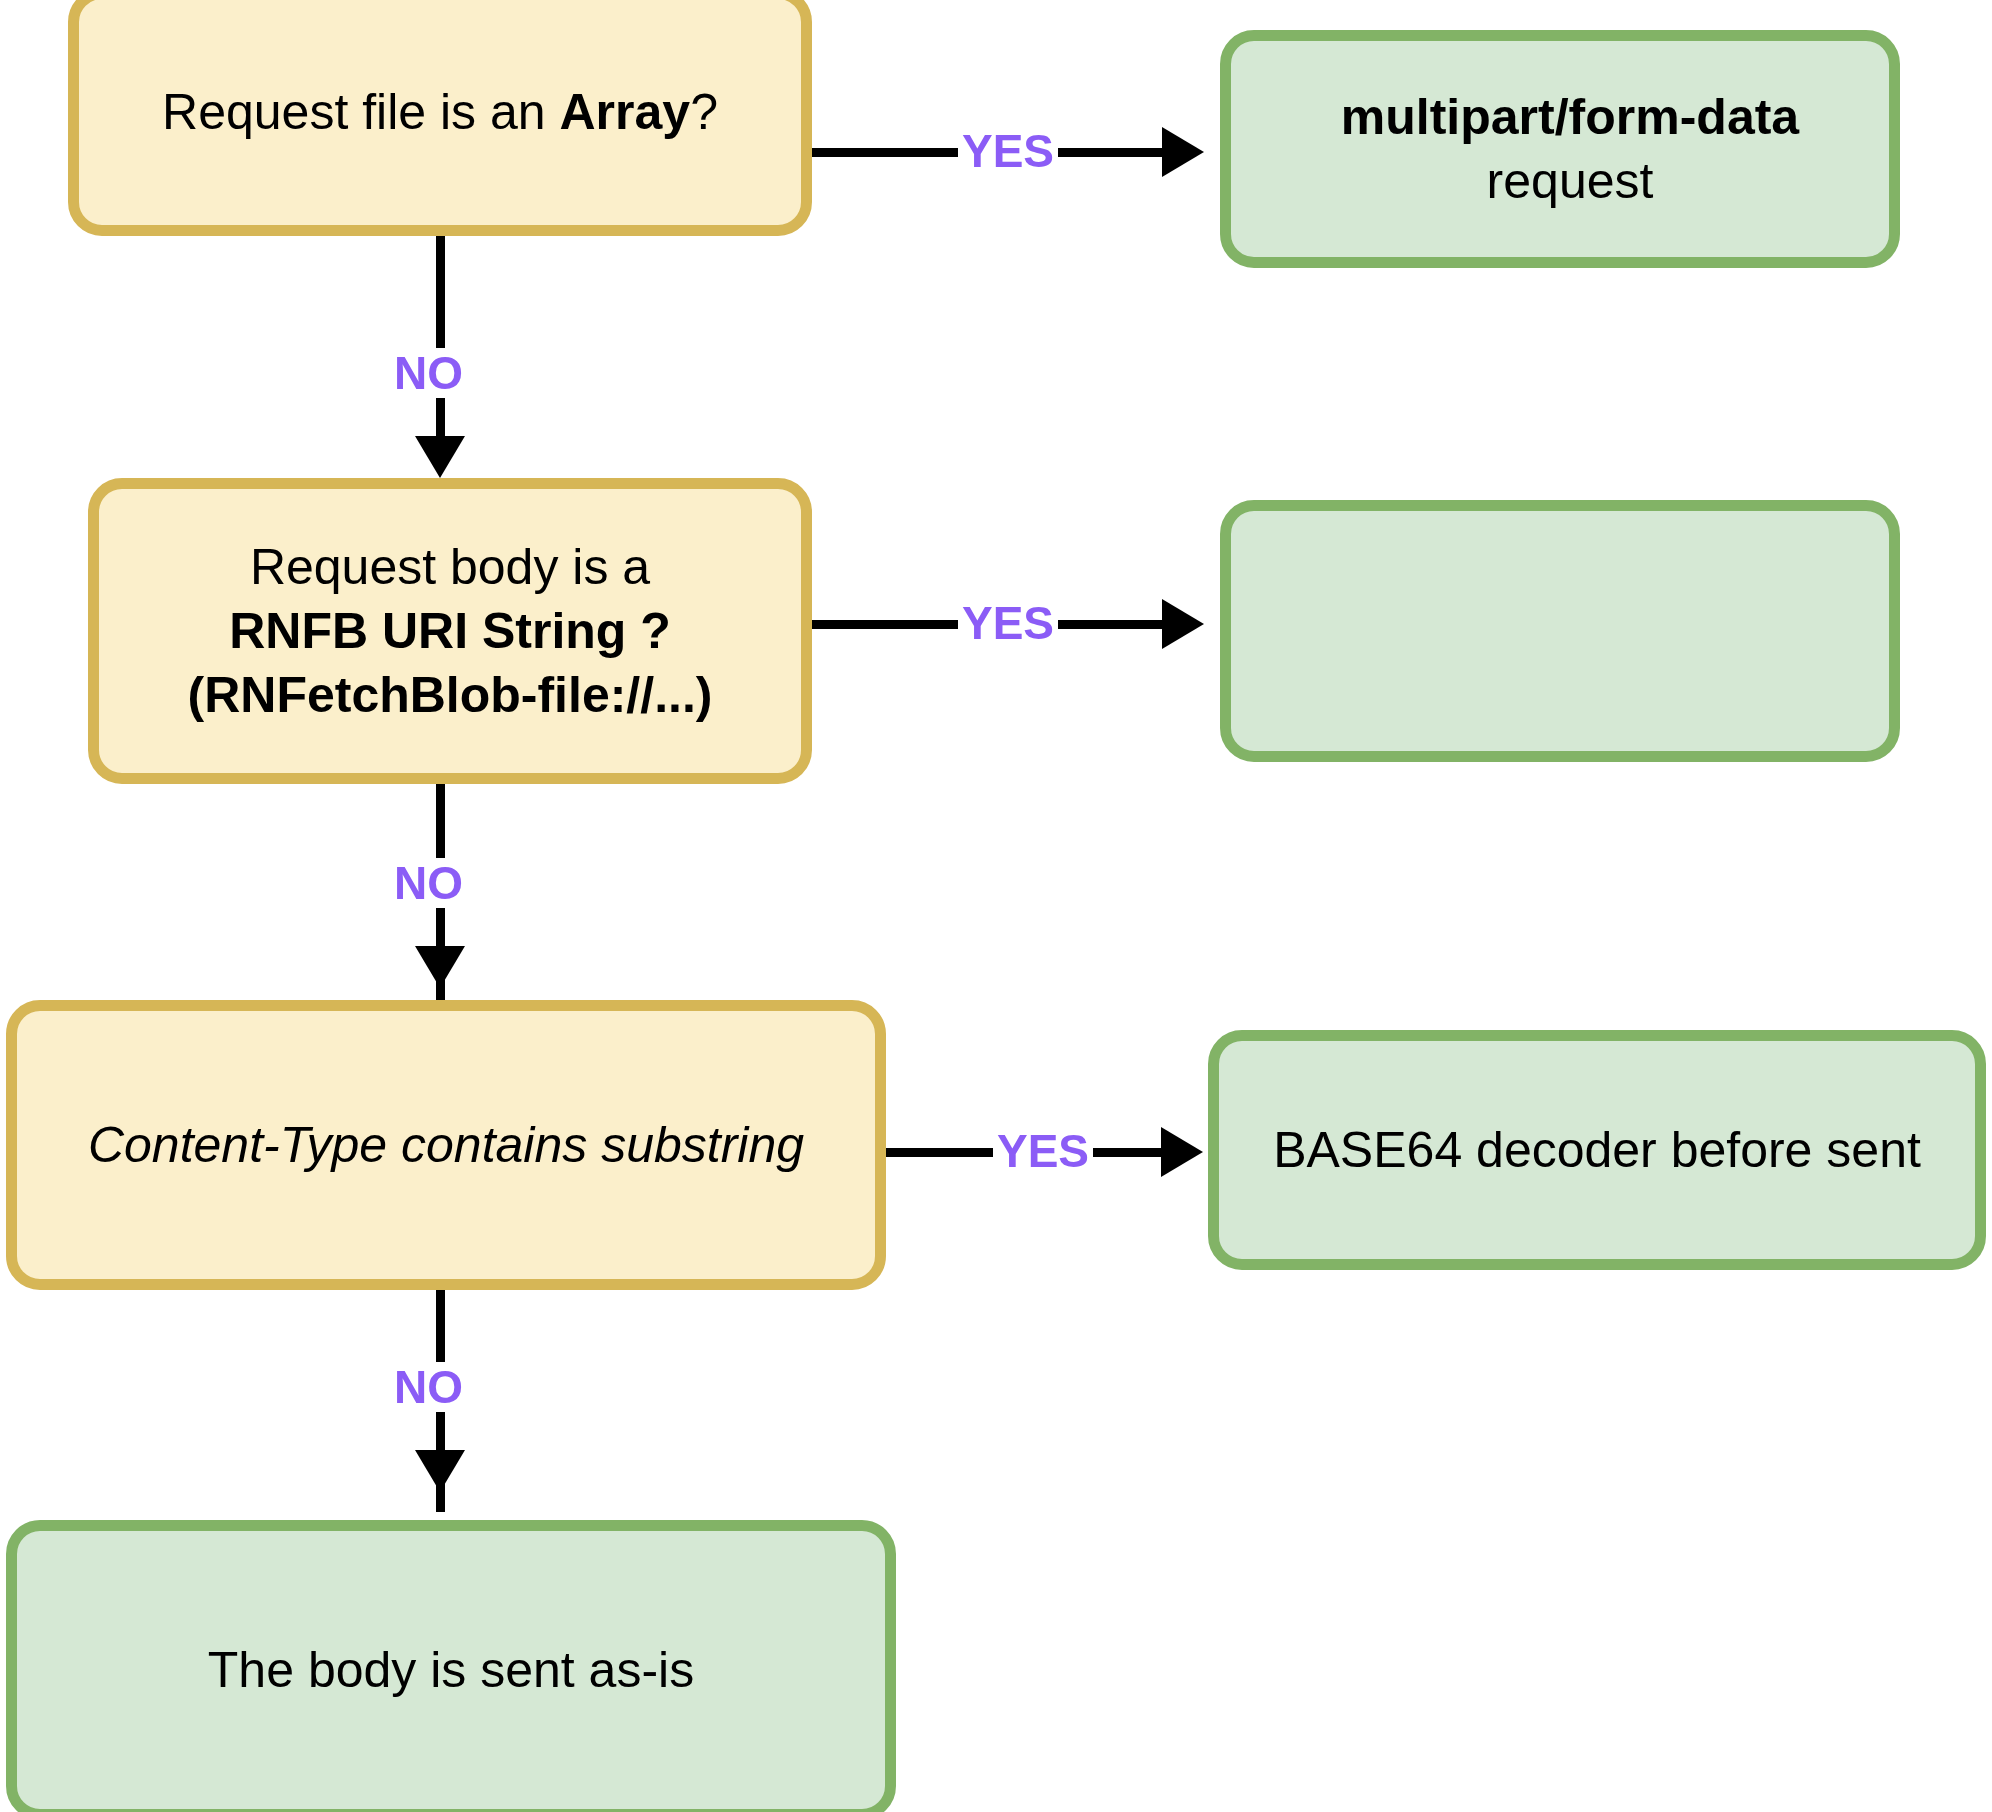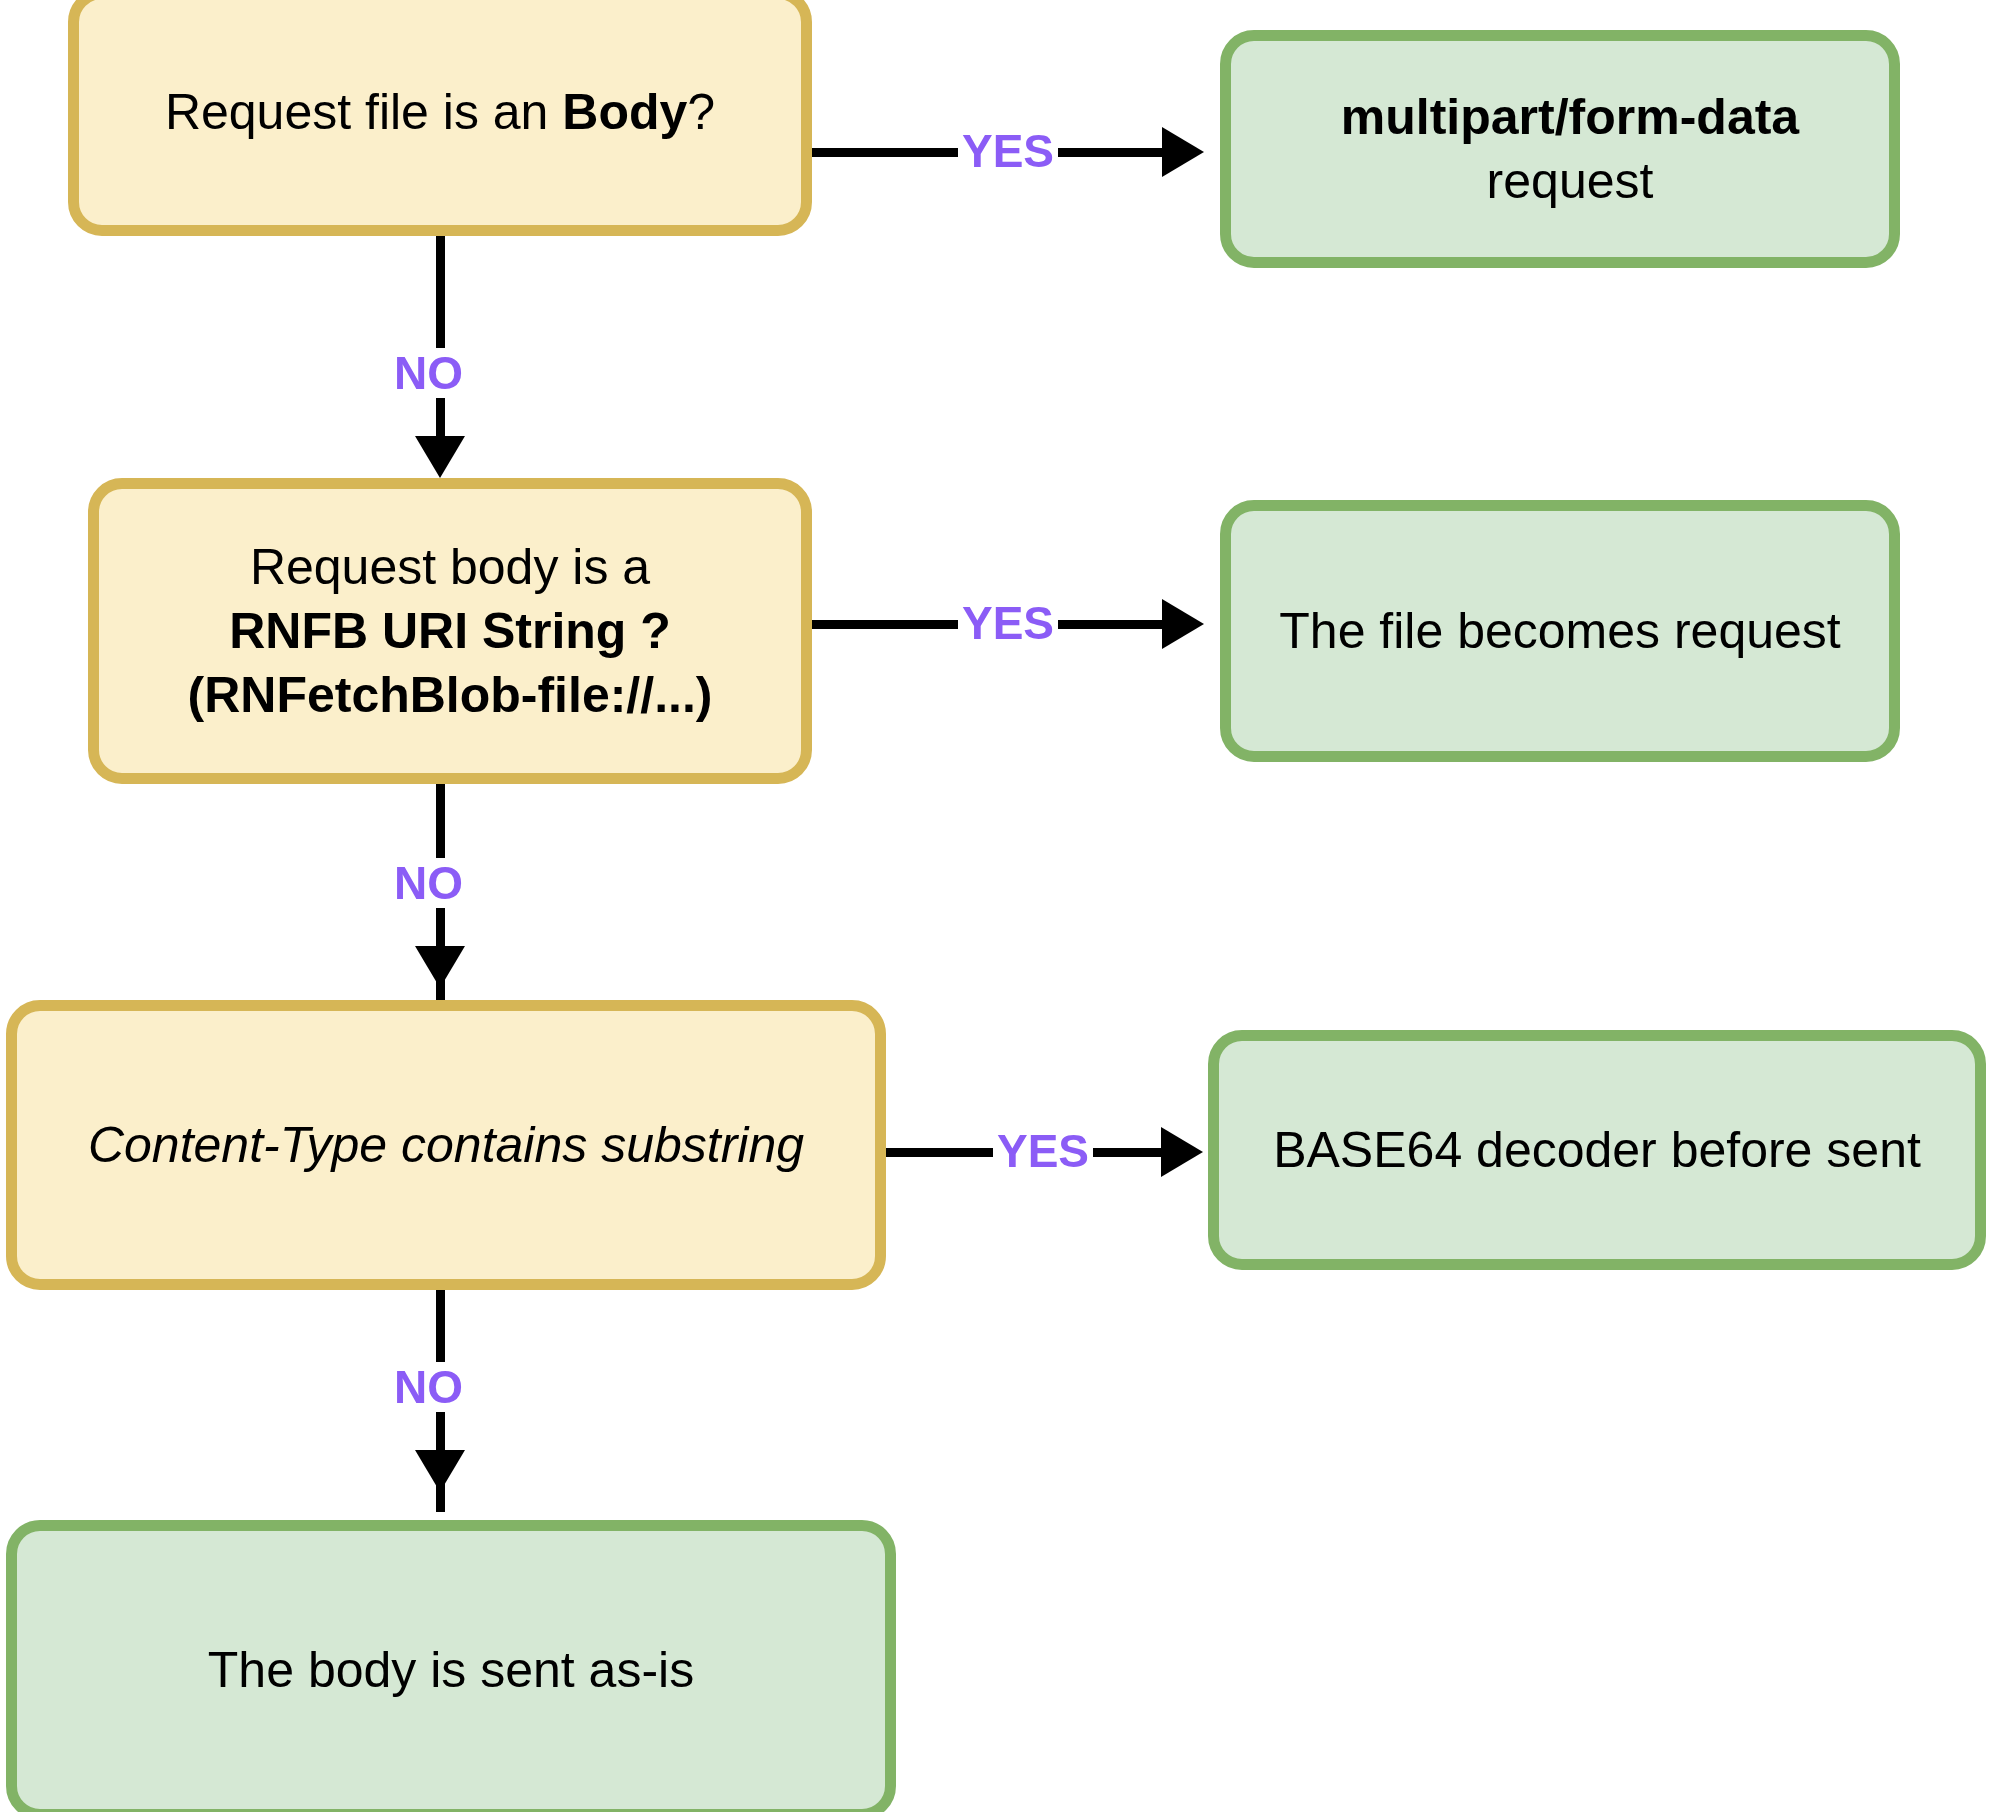--- a/index.html
+++ b/index.html
@@ -88,21 +88,21 @@
     padding: 2px 4px;
   }
 </style>
 </head>
 <body>
 
 <div id="canvas">
 
   <div class="node decision" style="left:68px; top:-12px; width:744px; height:248px;">
     <span class="txt">
-      <span class="line"><span>Request file is an </span><b>Body</b><span>?</span></span>
+      <span class="line"><span>Request file is an </span><b>Array</b><span>?</span></span>
     </span>
   </div>
 
   <div class="hline" style="left:812px; top:148px; width:350px;"></div>
   <div class="edge-label" style="left:958px; top:126px;">YES</div>
   <div class="arrow-right" style="left:1162px; top:127px;"></div>
 
   <div class="node terminal" style="left:1220px; top:30px; width:680px; height:238px;padding-left:20px;">
     <span class="txt">
       <span class="line"><b>multipart/form-data</b></span>
@@ -121,21 +121,20 @@
       <span class="line"><b>(RNFetchBlob-file://...)</b></span>
     </span>
   </div>
 
   <div class="hline" style="left:812px; top:620px; width:350px;"></div>
   <div class="edge-label" style="left:958px; top:598px;">YES</div>
   <div class="arrow-right" style="left:1162px; top:599px;"></div>
 
   <div class="node terminal" style="left:1220px; top:500px; width:680px; height:262px;">
     <span class="txt">
-      <span class="line"><span>The file becomes request</span></span>
     </span>
   </div>
 
   <div class="vline" style="left:436px; top:784px; width:9px; height:222px;"></div>
   <div class="edge-label" style="left: 390px; top: 858px;">NO</div>
   <div class="arrow-down" style="left:415px; top:946px;"></div>
 
   <div class="node decision" style="left:6px; top:1000px; width:880px; height:290px;font-style:italic;">
     <span class="txt">
       <span class="line"><span>Content-Type contains substring</span></span>

